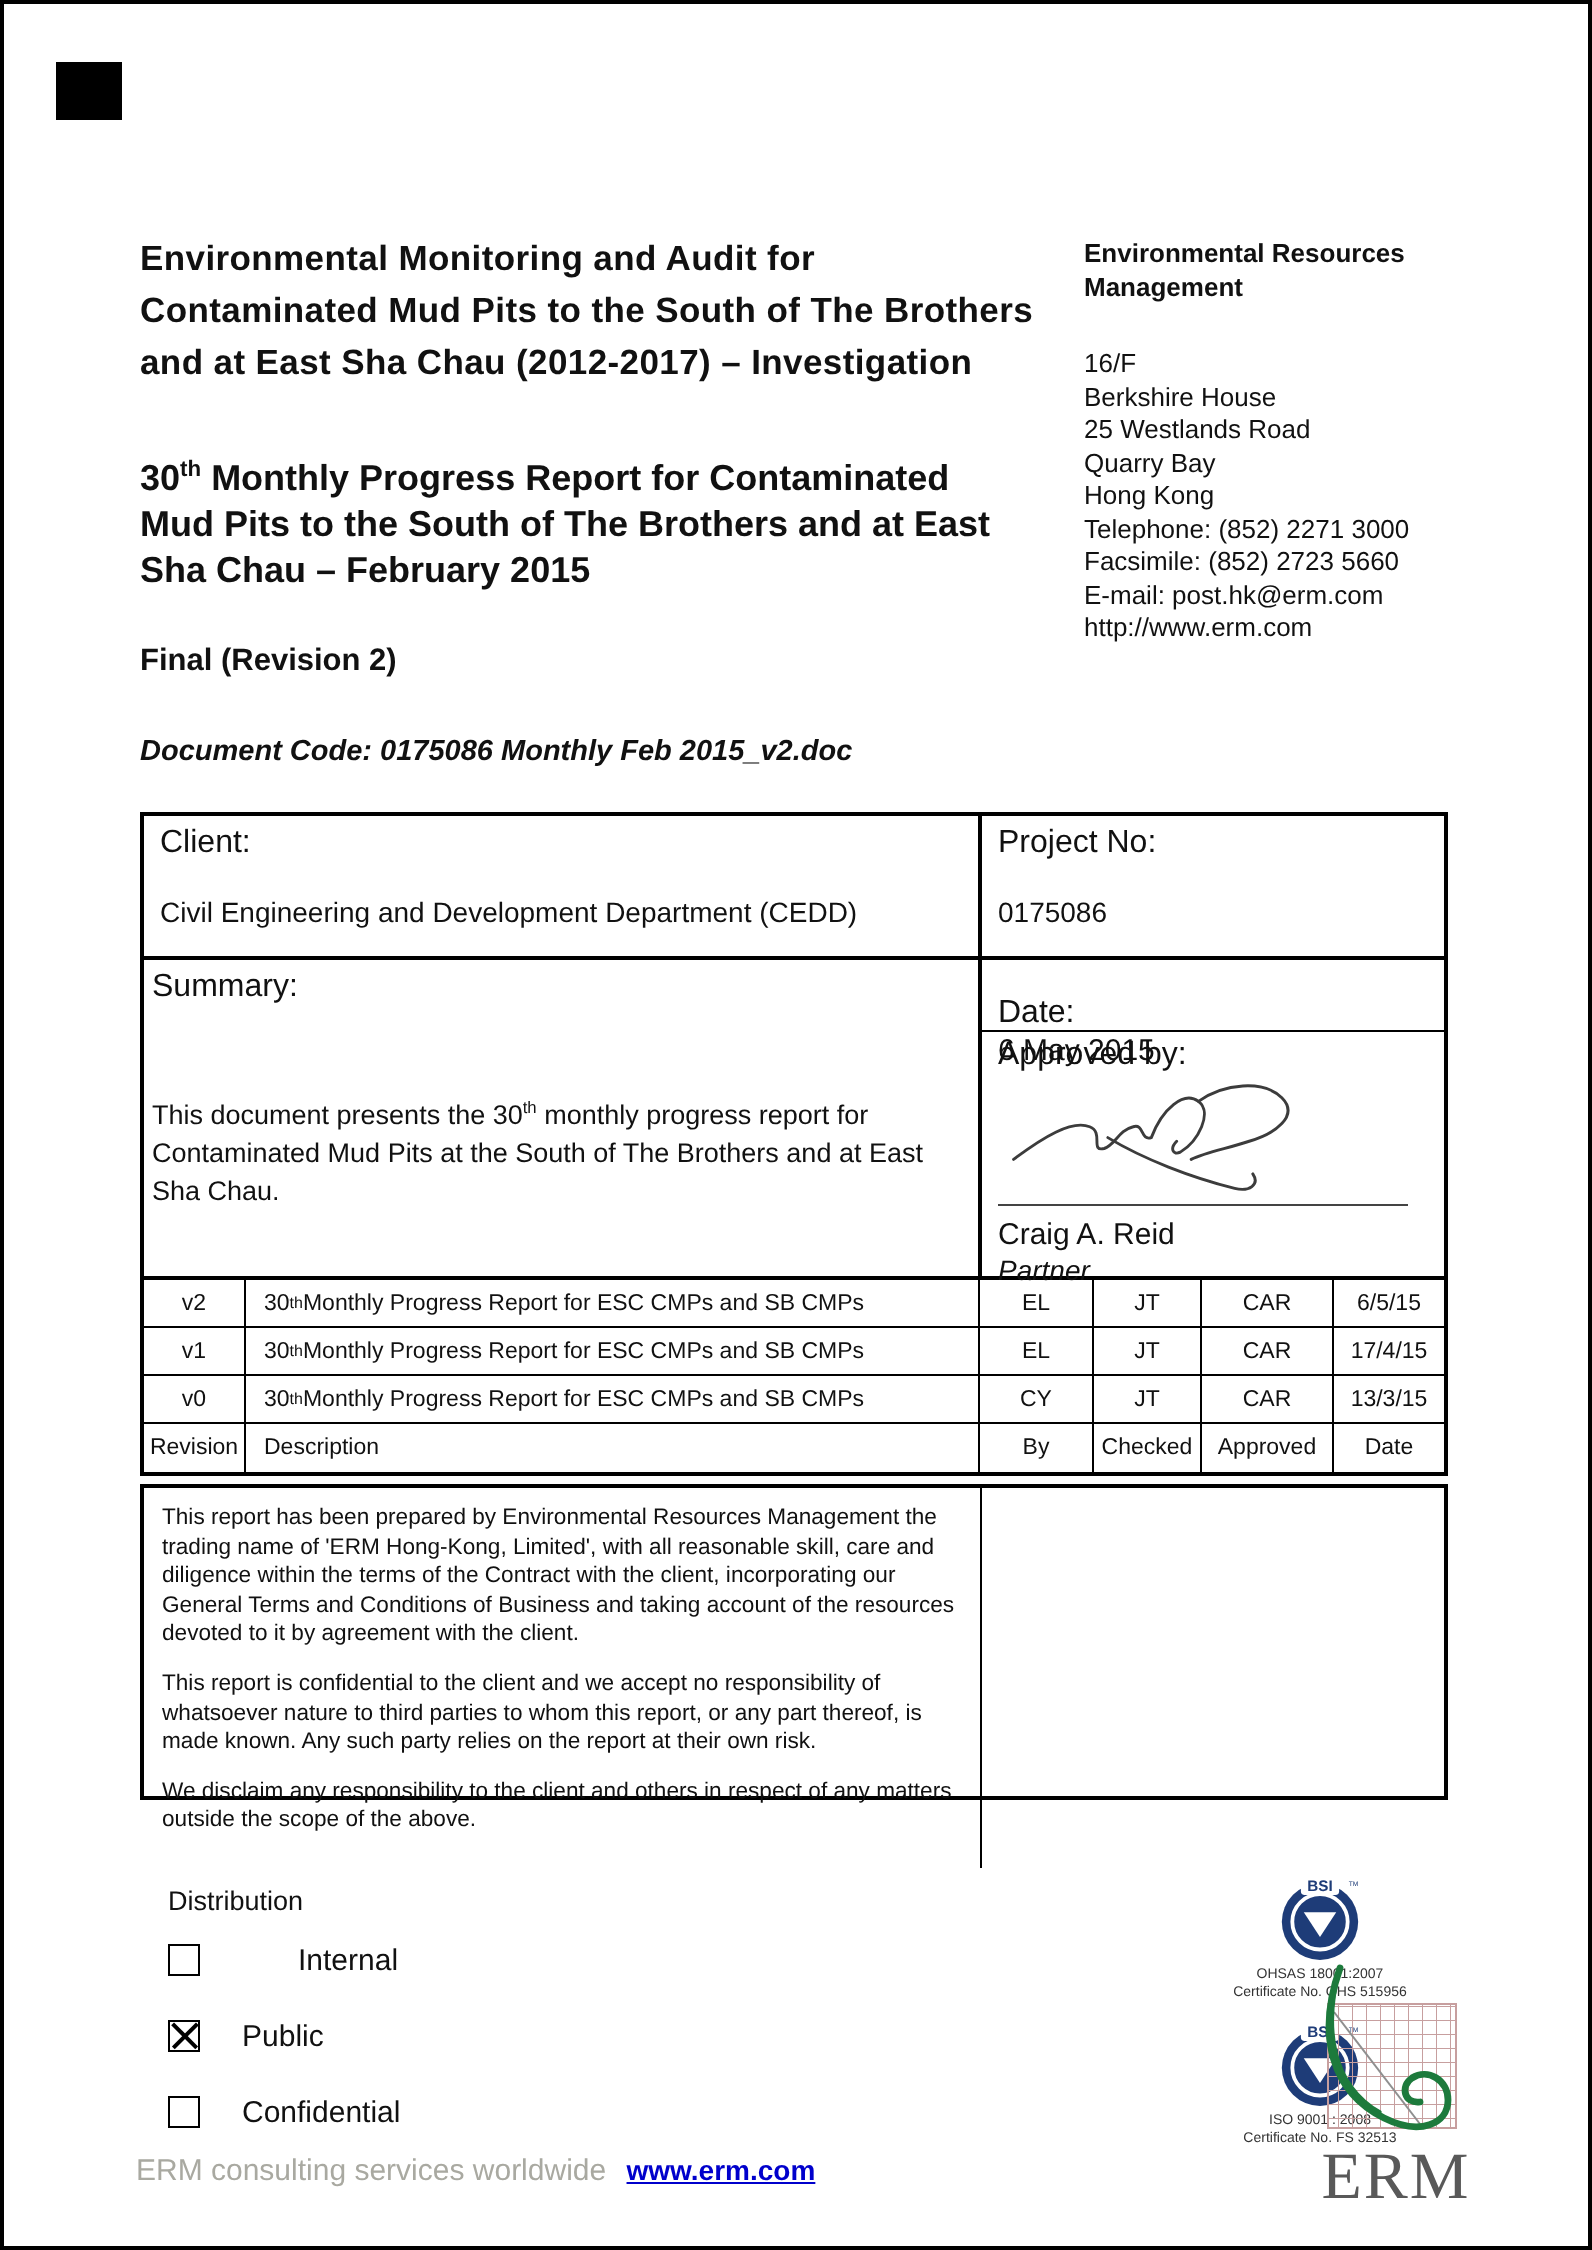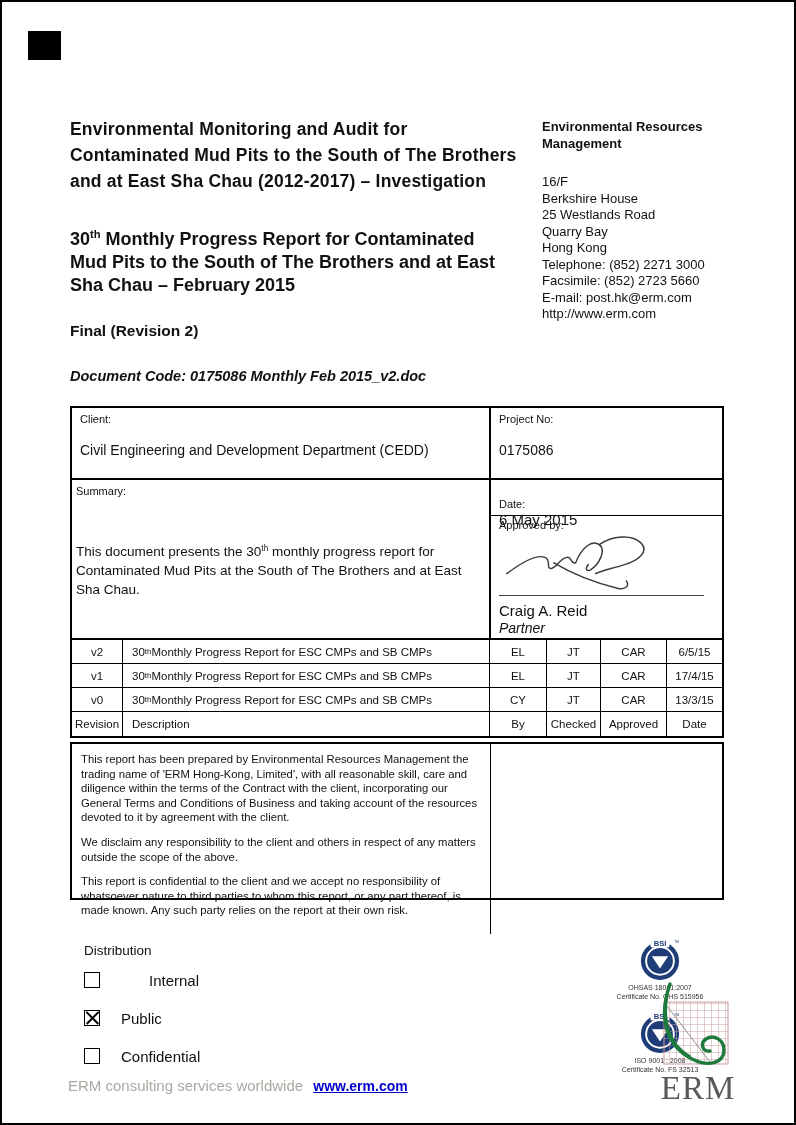--- a/index.html
+++ b/index.html
@@ -20,21 +20,21 @@
   .doccode{position:absolute;left:68px;top:366px;font-size:14.5px;font-weight:bold;font-style:italic;}
 
   
   .company{position:absolute;left:540px;top:117px;width:195px;font-size:13px;line-height:16.5px;}
   .company .name{font-weight:bold;width:178px;margin-bottom:22px;}
 
   
   .info-table{position:absolute;left:68px;top:404px;width:654px;border:2px solid #000;background:#fff;}
   .it-row{display:flex;}
   .cell{position:relative;}
-  .lbl{font-size:11px;}
+  .lbl{font-size:16px;}
   .row-client{height:72px;border-bottom:2px solid #000;}
   .client-cell{width:419px;border-right:2px solid #000;padding:5px 8px;}
   .client-cell .val{margin-top:17px;font-size:14px;}
   .project-cell{flex:1;padding:5px 8px;}
   .project-cell .val{margin-top:17px;font-size:14px;}
   .row-summary{height:160px;border-bottom:2px solid #000;}
   .summary-cell{width:419px;border-right:2px solid #000;padding:5px 4px;}
   .summary-text{margin-top:45px;font-size:13.5px;line-height:19px;width:398px;}
   .right-col{flex:1;display:flex;flex-direction:column;}
   .date-cell{height:36px;border-bottom:1.5px solid #000;padding:18px 8px 0;}
@@ -191,22 +191,22 @@
       <div class="c c-by">By</div>
       <div class="c c-chk">Checked</div>
       <div class="c c-app">Approved</div>
       <div class="c c-date">Date</div>
     </div>
   </div>
 
   <div class="bottom-box">
     <div class="disclaimer">
       <p>This report has been prepared by Environmental Resources Management the trading name of 'ERM Hong-Kong, Limited', with all reasonable skill, care and diligence within the terms of the Contract with the client, incorporating our General Terms and Conditions of Business and taking account of the resources devoted to it by agreement with the client.</p>
+      <p>This report is confidential to the client and we accept no responsibility of whatsoever nature to third parties to whom this report, or any part thereof, is made known. Any such party relies on the report at their own risk.</p>
       <p>We disclaim any responsibility to the client and others in respect of any matters outside the scope of the above.</p>
-      <p>This report is confidential to the client and we accept no responsibility of whatsoever nature to third parties to whom this report, or any part thereof, is made known. Any such party relies on the report at their own risk.</p>
     </div>
     <div class="dist-cell">
       <div class="dist-label">Distribution</div>
 
       <div class="dist-opt o0">
         <div class="checkbox"></div>
         <span class="olabel">Internal</span>
       </div>
       <div class="dist-opt o1">
         <div class="checkbox checked"></div>

